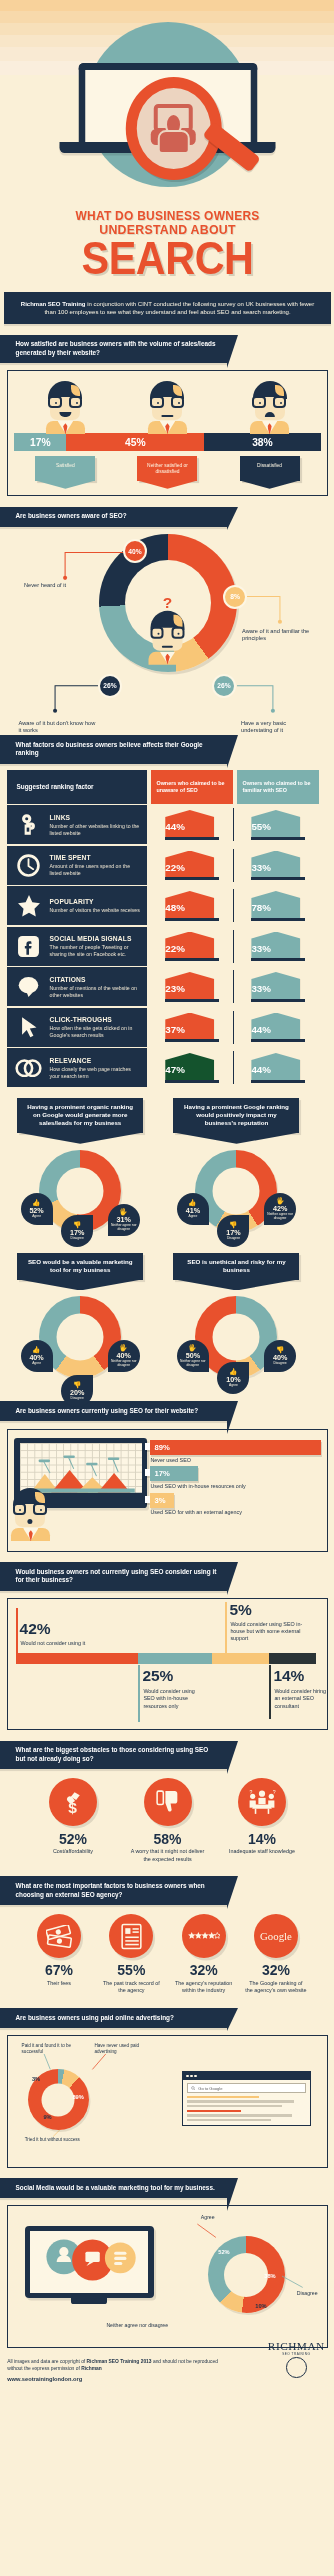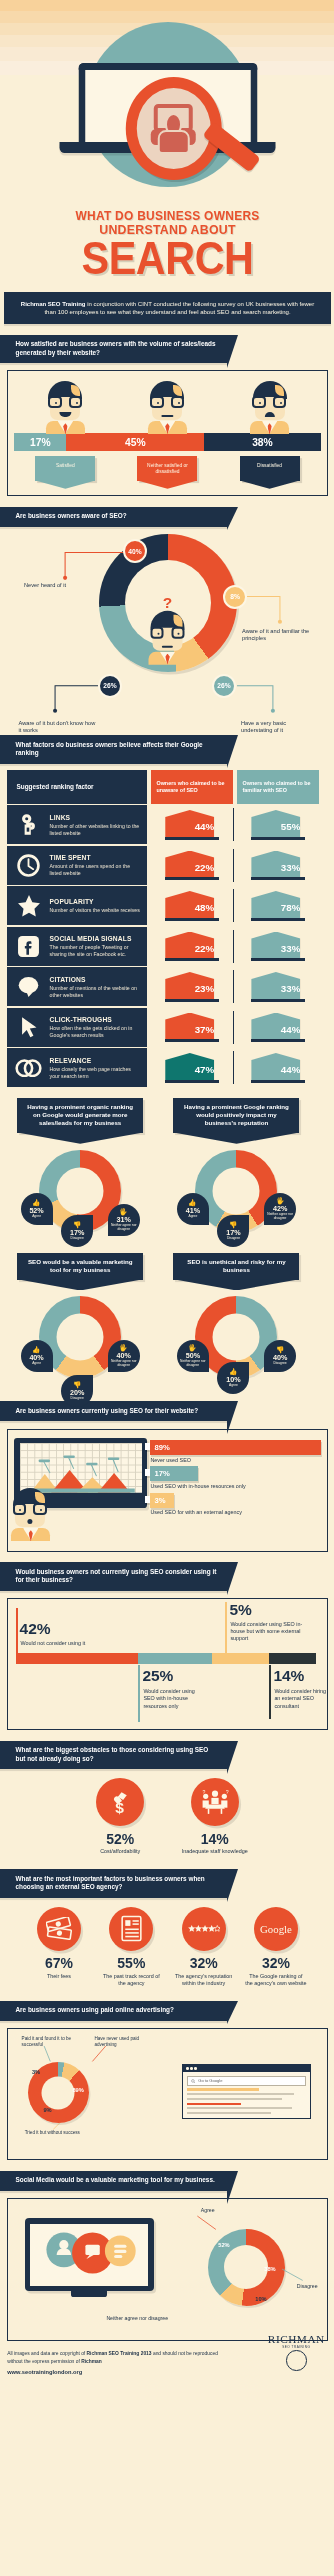--- a/index.html
+++ b/index.html
@@ -168,21 +168,21 @@
   .frow .label{
     width:140px; background:#1d3047; color:#fdf6e4; display:flex; gap:6.2px;
     padding:6.2px 7.2px; align-items:center; min-height:39px;
   }
   .ficon{ width:29px; flex:0 0 29px; display:flex; align-items:center; justify-content:center;
     color:#fdf6e4; }
   .fname{ font-weight:bold; font-size:6.7px; letter-spacing:0.1px; }
   .fdesc{ font-size:5.2px; line-height:1.35; margin-top:1px; color:#efe6d3;}
   .fcell{ width:82px; display:flex; align-items:center; justify-content:center; position:relative;}
   .pent{
-    width:49px; text-align:right; color:#fff; font-weight:bold; font-size:9.8px;
+    width:49px; text-align:left; color:#fff; font-weight:bold; font-size:9.8px;
     padding:11.3px 0 4.6px; position:relative;
     clip-path: polygon(0 26%, 50% 0, 100% 26%, 100% 100%, 0 100%);
     filter: drop-shadow(1.5px 1.5px 0 rgba(0,0,0,.12));
   }
   .pent-base{ width:54px; height:2.6px; background:#1d3047; margin:0 auto; }
   .pent-wrap{ width:54px; }
   .divider-v{ position:absolute; left:-4.1px; top:3.1px; bottom:3.1px; width:0.5px; background:#1d3047;}
 
   
   .quad{ padding:10.3px 7.2px 0; display:flex; flex-wrap:wrap; gap:8.2px 10.3px;}
@@ -643,21 +643,21 @@
               <circle cx="34" cy="18" r="15" fill="none" stroke="#fdf6e4" stroke-width="5"></circle>
             </svg>
         </span>
         <span>
           <span class="fname">RELEVANCE</span>
           <span class="fdesc" style="display:block">How closely the web page matches your search term</span>
         </span>
       </div>
       <div class="fcell">
           <div class="pent-wrap">
-        <div class="pent" style="background:#0f766e">47%</div>
+        <div class="pent" style="background:#14532d">47%</div>
         <div class="pent-base"></div>
           </div>
         </div>
       <div class="fcell">
           <span class="divider-v"></span>
           <div class="pent-wrap">
         <div class="pent" style="background:#7cb0ae">44%</div>
         <div class="pent-base"></div>
           </div>
         </div>
@@ -853,20 +853,30 @@
             <path d="M30 8l10 6-7 9-10-6z" fill="#fdf6e4"></path>
             <path d="M20 16c-4 1-6 5-4 8l6 7 9-6-6-8z" fill="#fdf6e4"></path>
             <text x="26" y="48" font-size="30" font-weight="bold" fill="#fdf6e4" text-anchor="middle" font-family="Liberation Sans, sans-serif">$</text>
           </svg>
       </div>
       <div class="ival">52%</div>
       <div class="ilab">Cost/affordability</div>
     </div>
     <div class="icell">
       <div class="circ">
+        <svg width="26" height="28" viewBox="0 0 50 54">
+            <rect x="4" y="6" width="12" height="26" rx="3" fill="none" stroke="#fdf6e4" stroke-width="3"></rect>
+            <path d="M20 6h18c3 0 5 2 5 5v14c0 3-2 5-5 5H30l2 12c0 4-6 5-7 1l-5-14z" fill="#fdf6e4"></path>
+          </svg>
+      </div>
+      <div class="ival">58%</div>
+      <div class="ilab">A worry that it might not deliver the expected results</div>
+    </div>
+    <div class="icell">
+      <div class="circ">
         <svg width="30" height="26" viewBox="0 0 58 50">
             <circle cx="11" cy="14" r="5" fill="#fdf6e4"></circle>
             <path d="M5 22h12v14H5z" fill="#fdf6e4"></path>
             <circle cx="47" cy="14" r="5" fill="#fdf6e4"></circle>
             <path d="M41 22h12v14H41z" fill="#fdf6e4"></path>
             <circle cx="29" cy="9" r="6" fill="#fdf6e4"></circle>
             <path d="M22 17h14v12H22z" fill="#fdf6e4"></path>
             <path d="M14 30h30l4 8H10z" fill="#fdf6e4"></path>
             <rect x="15" y="38" width="3" height="10" fill="#fdf6e4"></rect>
             <rect x="40" y="38" width="3" height="10" fill="#fdf6e4"></rect>

